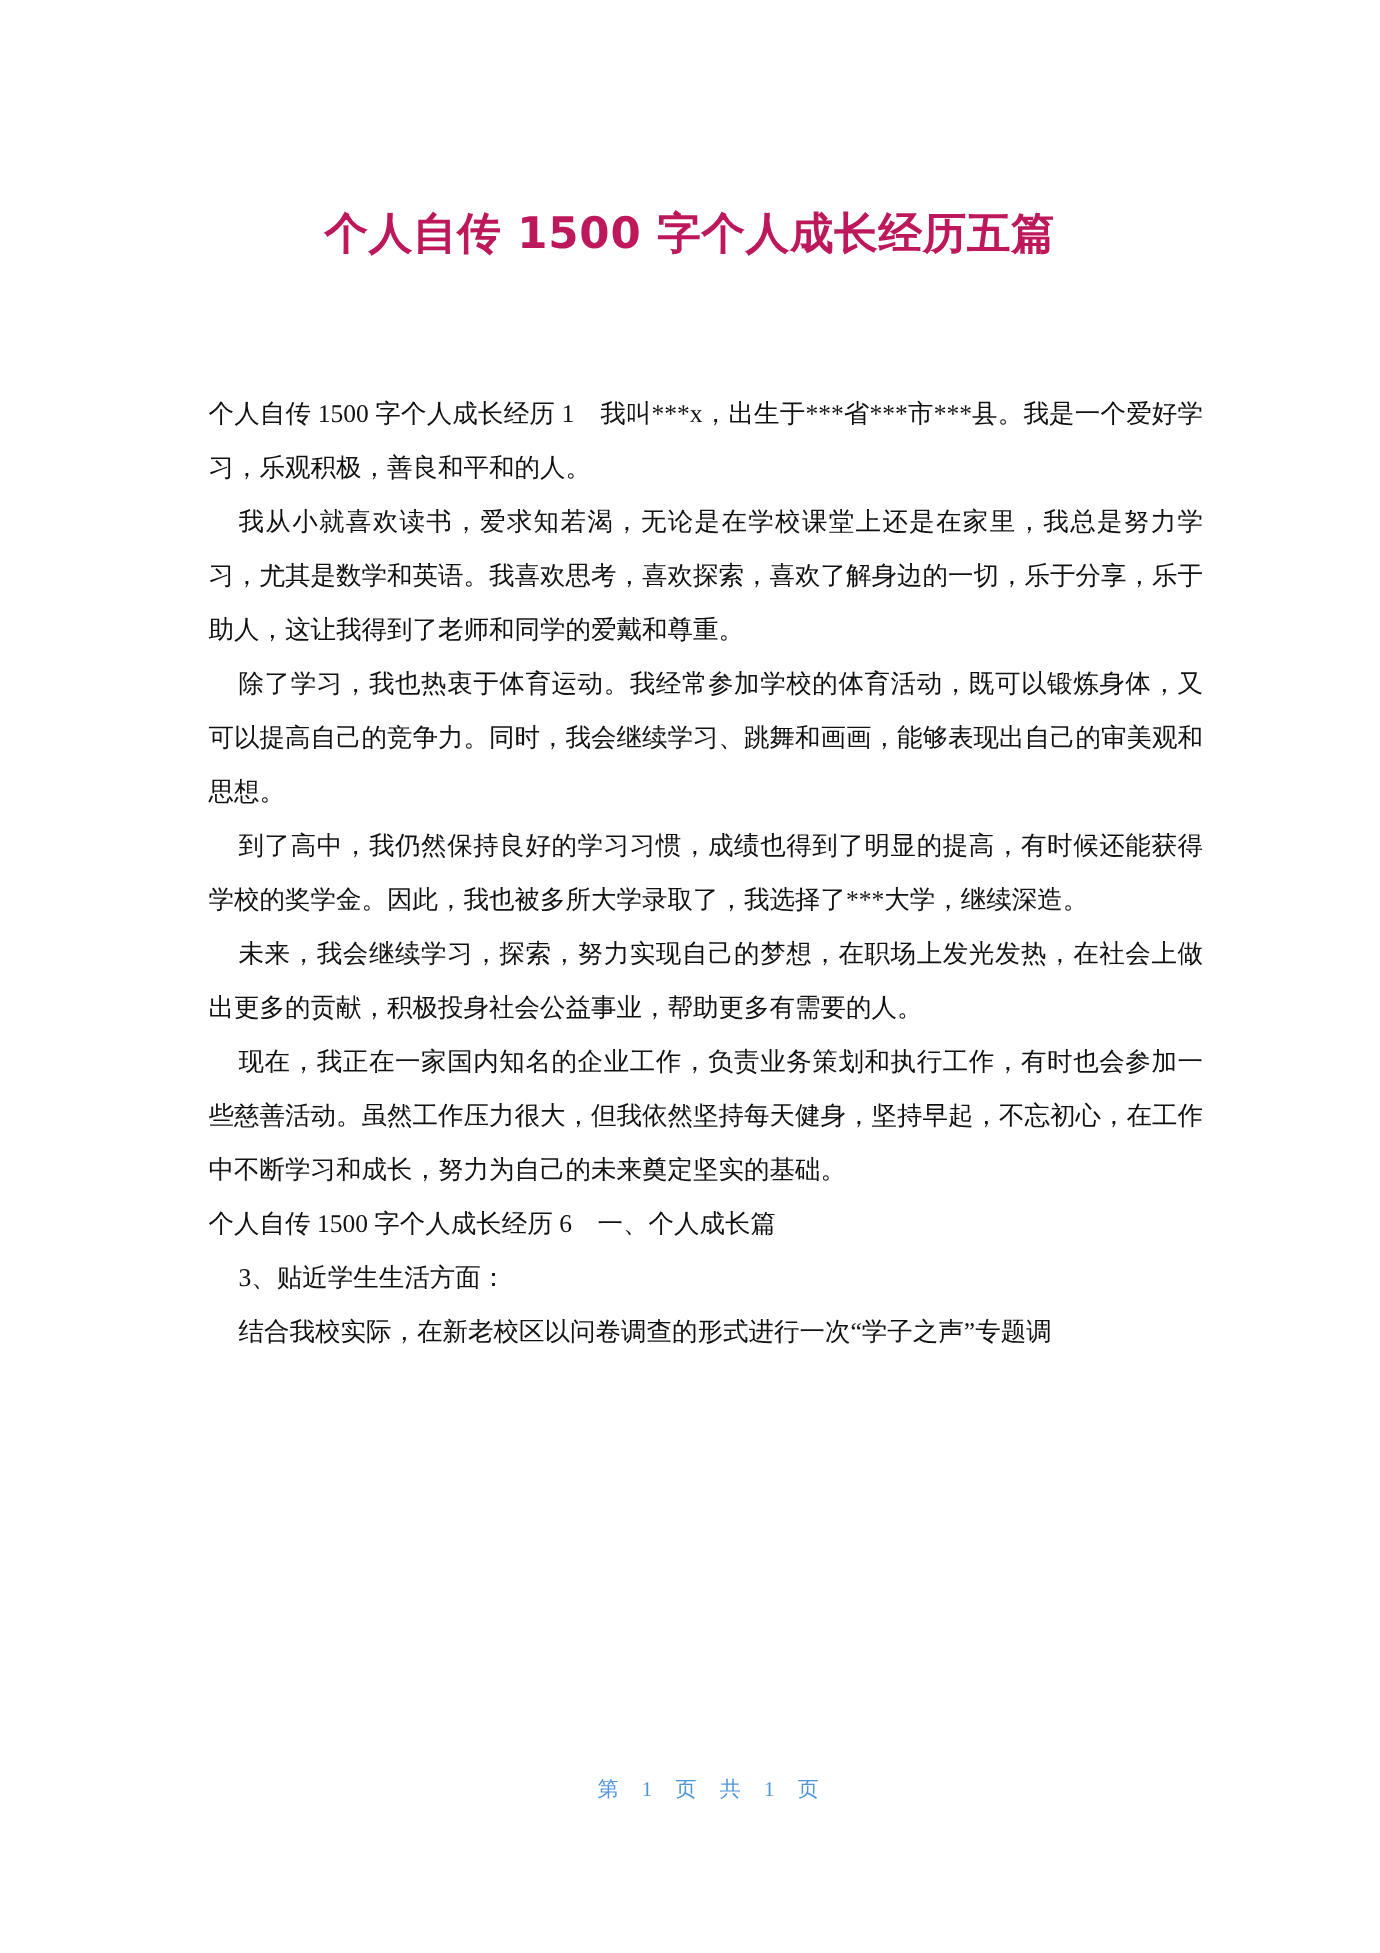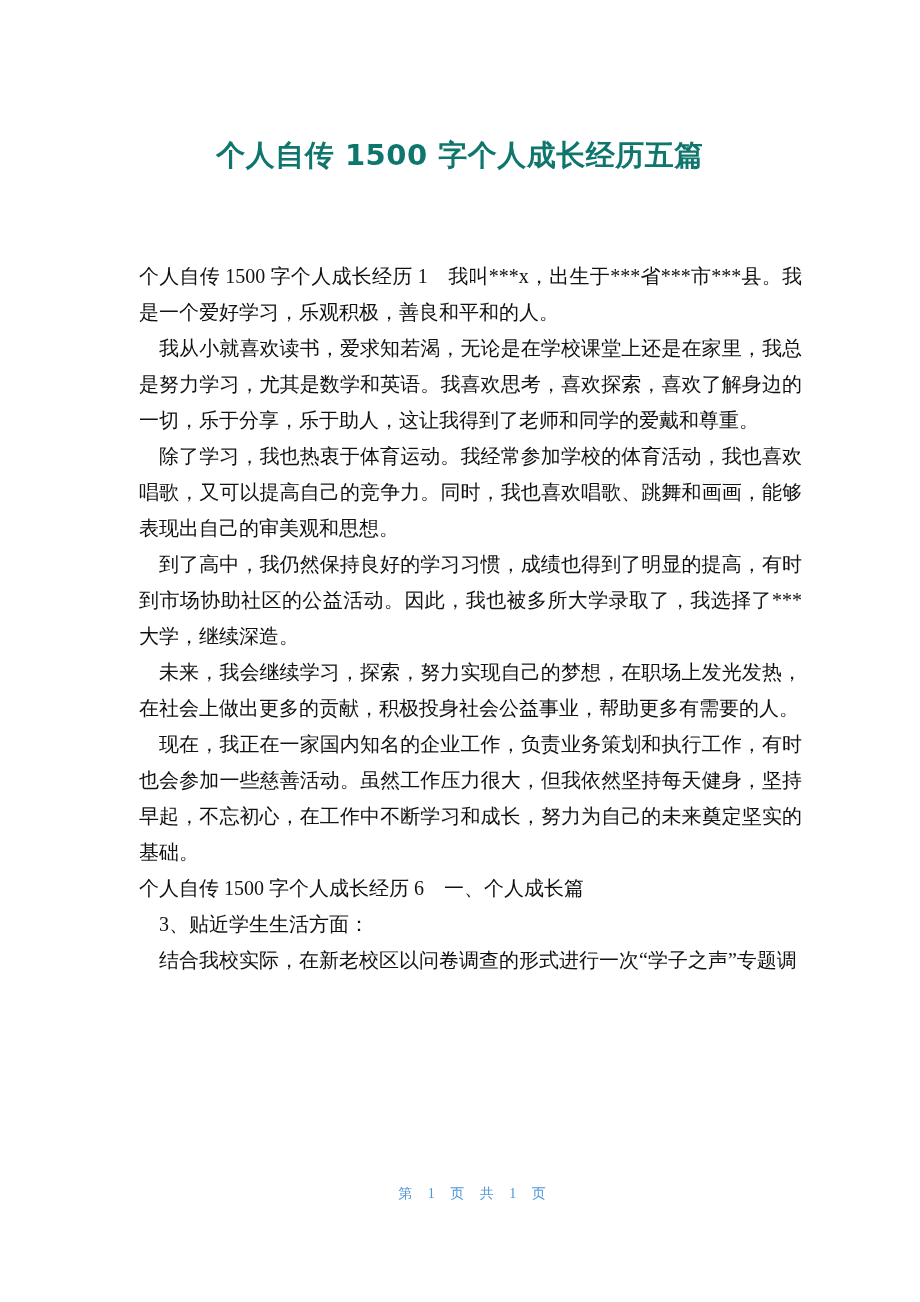--- a/index.html
+++ b/index.html
@@ -16,27 +16,27 @@
     font-family: "Liberation Serif", serif;
   }
   .doc-title {
     margin: 138px 0 0 0;
     padding: 0;
     text-align: center;
     font-family: "DejaVu Sans", sans-serif;
     font-weight: bold;
     font-size: 29px;
     line-height: 34px;
-    color: #0f766e;
+    color: #be185d;
     letter-spacing: 0.5px;
   }
   .doc-body {
     margin: 86px 118px 11px 139px;
     width: 663px;
-    font-size: 20px;
+    font-size: 17px;
     line-height: 36px;
     color: #111111;
     text-align: justify;
   }
   .doc-body p {
     margin: 0;
     padding: 0;
     text-indent: 20px;
   }
   .doc-body p.flush {
@@ -59,22 +59,22 @@
 </head>
 <body>
 
 <div class="page">
 
   <h1 class="doc-title">个人自传 1500 字个人成长经历五篇</h1>
 
   <div class="doc-body">
     <p class="flush">个人自传 1500 字个人成长经历 1　我叫***x，出生于***省***市***县。我是一个爱好学习，乐观积极，善良和平和的人。</p>
     <p>我从小就喜欢读书，爱求知若渴，无论是在学校课堂上还是在家里，我总是努力学习，尤其是数学和英语。我喜欢思考，喜欢探索，喜欢了解身边的一切，乐于分享，乐于助人，这让我得到了老师和同学的爱戴和尊重。</p>
-    <p>除了学习，我也热衷于体育运动。我经常参加学校的体育活动，我也喜欢唱歌，又可以提高自己的竞争力。同时，我也喜欢唱歌、跳舞和画画，能够表现出自己的审美观和思想。</p>
-    <p>到了高中，我仍然保持良好的学习习惯，成绩也得到了明显的提高，有时到市场协助社区的公益活动。因此，我也被多所大学录取了，我选择了***大学，继续深造。</p>
+    <p>除了学习，我也热衷于体育运动。我经常参加学校的体育活动，既可以锻炼身体，又可以提高自己的竞争力。同时，我会继续学习、跳舞和画画，能够表现出自己的审美观和思想。</p>
+    <p>到了高中，我仍然保持良好的学习习惯，成绩也得到了明显的提高，有时候还能获得学校的奖学金。因此，我也被多所大学录取了，我选择了***大学，继续深造。</p>
     <p>未来，我会继续学习，探索，努力实现自己的梦想，在职场上发光发热，在社会上做出更多的贡献，积极投身社会公益事业，帮助更多有需要的人。</p>
     <p>现在，我正在一家国内知名的企业工作，负责业务策划和执行工作，有时也会参加一些慈善活动。虽然工作压力很大，但我依然坚持每天健身，坚持早起，不忘初心，在工作中不断学习和成长，努力为自己的未来奠定坚实的基础。</p>
     <p class="flush">个人自传 1500 字个人成长经历 6　一、个人成长篇</p>
     <p>3、贴近学生生活方面：</p>
     <p>结合我校实际，在新老校区以问卷调查的形式进行一次“学子之声”专题调</p>
   </div>
 
   <div class="page-footer" style="color: rgb(78, 149, 217);">
     <span>第 1 页 共 1 页</span>
   </div>

